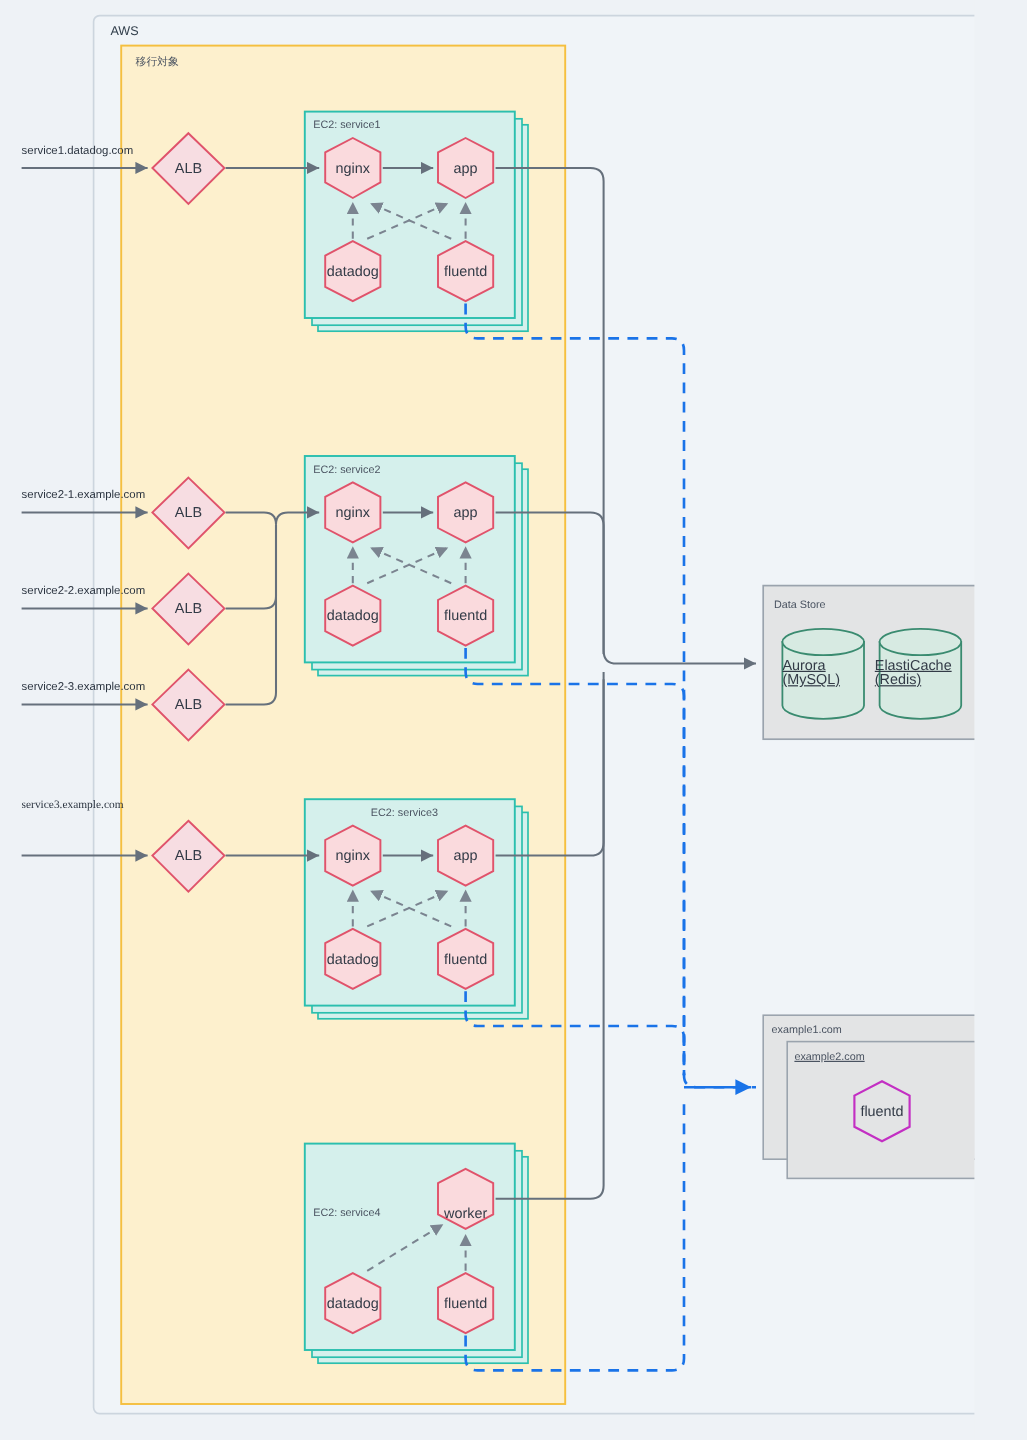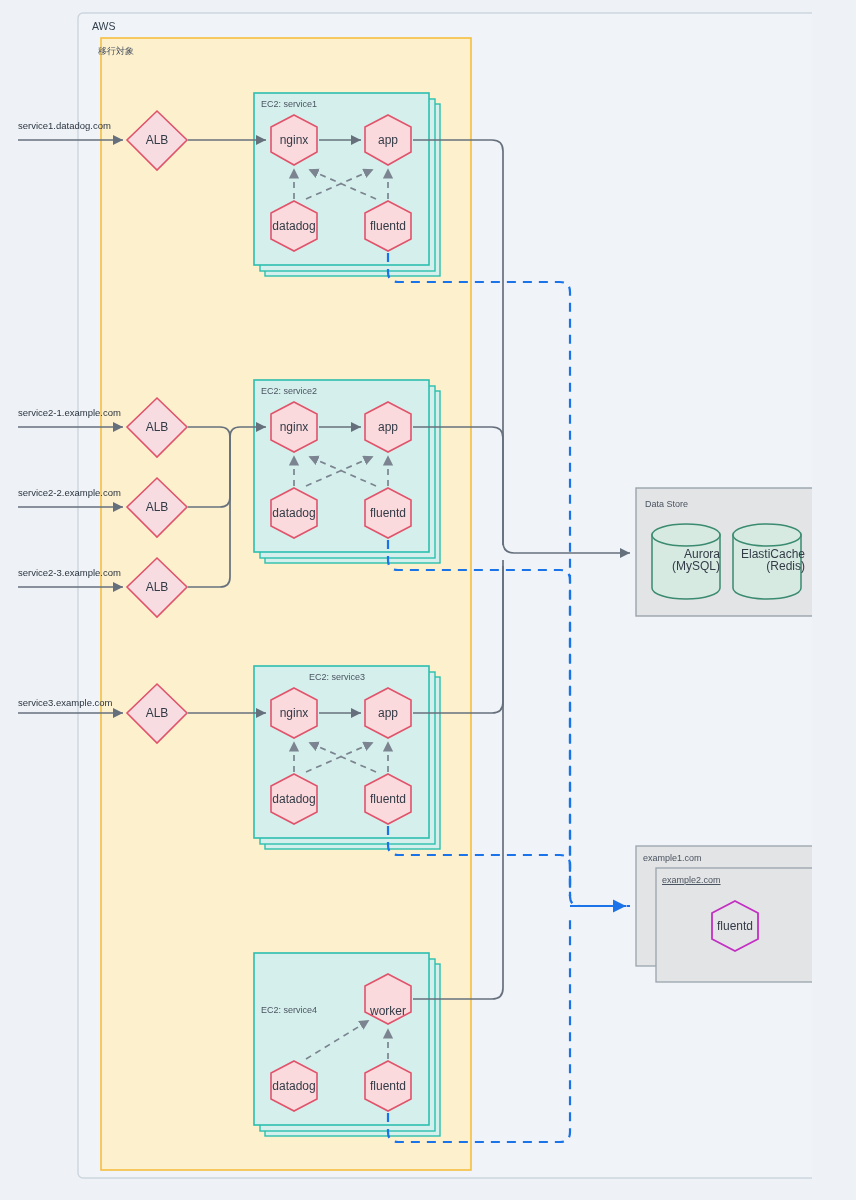--- a/index.html
+++ b/index.html
@@ -3,21 +3,21 @@
 <meta charset="utf-8">
 <style>
   html,body{margin:0;padding:0;background:#eef2f6;}
   body{font-family:"Liberation Sans","DejaVu Sans",sans-serif;}
   #root{position:relative;width:812px;height:1200px;background:#eef2f6;overflow:hidden;}
   svg#canvas{position:absolute;left:0;top:0;width:856px;height:1200px;}
   .lbl{position:absolute;color:#333b47;white-space:nowrap;}
   .dom-label{font-size:9.5px;color:#2b3440;}
   .grp-label{font-size:9px;color:#4a5361;}
   .node-label{font-size:12px;color:#333b47;}
-  .node-label.two{line-height:12px;text-align:right;}
+  .node-label.two{line-height:12px;text-align:left;text-decoration:underline;}
   .aws-title{font-size:10.5px;color:#33404d;}
 </style>
 </head>
 <body>
 
 <div id="root">
 
 <svg id="canvas" xmlns="http://www.w3.org/2000/svg">
   <defs>
     <marker id="ah-gray" markerWidth="7" markerHeight="7" refX="6" refY="3" orient="auto">
@@ -134,27 +134,27 @@
     <path d="M733,535 L733,588 a34,11 0 0 0 68,0 L801,535 z" fill="#d7eae2" stroke="#3a8b70" stroke-width="1.5"></path>
     <ellipse cx="767" cy="535" rx="34" ry="11" fill="#d7eae2" stroke="#3a8b70" stroke-width="1.5"></ellipse>
   </g>
 
   <rect x="636" y="846" width="186" height="120" fill="#e3e4e5" stroke="#9aa3ad" stroke-width="1.3"></rect>
   <rect x="656" y="868" width="186" height="114" fill="#e3e4e5" stroke="#9aa3ad" stroke-width="1.3"></rect>
   <polygon points="735,901 758,913 758,939 735,951 712,939 712,913" fill="#e3e4e5" stroke="#c32fc3" stroke-width="1.8"></polygon>
 </svg>
 
 <div class="lbl aws-title" style="left:92px;top:20px;">AWS</div>
-<div class="lbl grp-label" style="left:98px;top:45px;">移行対象</div>
+<div class="lbl grp-label" style="left:113px;top:45px;">移行対象</div>
 
 <div class="lbl dom-label" style="left:18px;top:120px;">service1.datadog.com</div>
 <div class="lbl dom-label" style="left:18px;top:407px;">service2-1.example.com</div>
 <div class="lbl dom-label" style="left:18px;top:487px;">service2-2.example.com</div>
 <div class="lbl dom-label" style="left:18px;top:567px;">service2-3.example.com</div>
-<div class="lbl dom-label" style="left:18px;top:697px;">service3.example.com</div>
+<div class="lbl dom-label" style="left:18px;top:666px;font-family:Liberation Serif, serif;">service3.example.com</div>
 
 <div class="lbl node-label" style="left:127px;top:133px;width:60px;text-align:center;">ALB</div>
 <div class="lbl node-label" style="left:127px;top:420px;width:60px;text-align:center;">ALB</div>
 <div class="lbl node-label" style="left:127px;top:500px;width:60px;text-align:center;">ALB</div>
 <div class="lbl node-label" style="left:127px;top:580px;width:60px;text-align:center;">ALB</div>
 <div class="lbl node-label" style="left:127px;top:706px;width:60px;text-align:center;">ALB</div>
 
 <div class="lbl grp-label" style="left:261px;top:99px;">EC2: service1</div>
 <div class="lbl node-label" style="left:264px;top:133px;width:60px;text-align:center;">nginx</div>
 <div class="lbl node-label" style="left:358px;top:133px;width:60px;text-align:center;">app</div>

